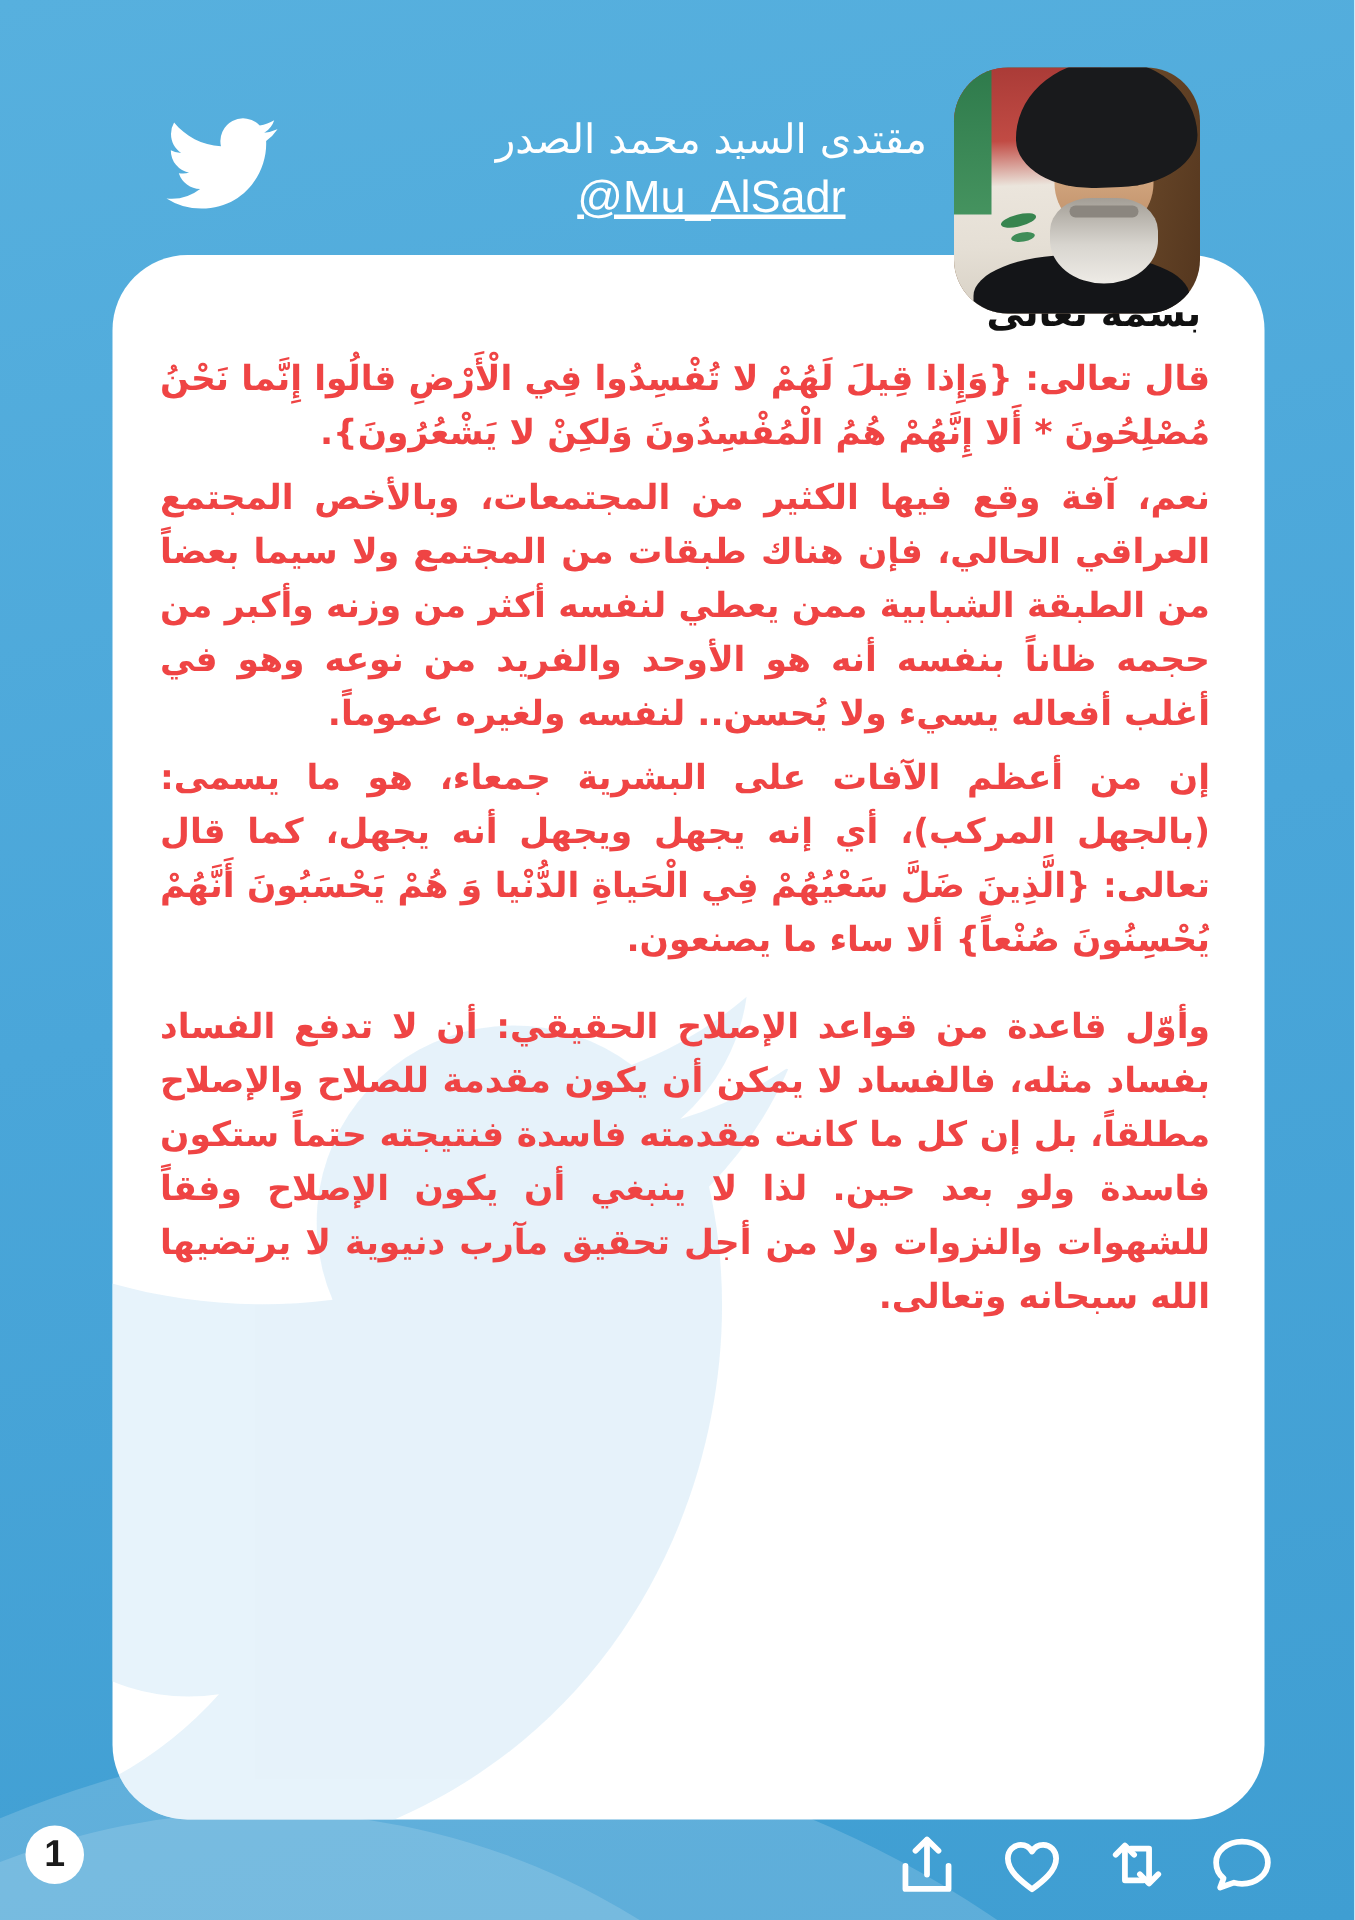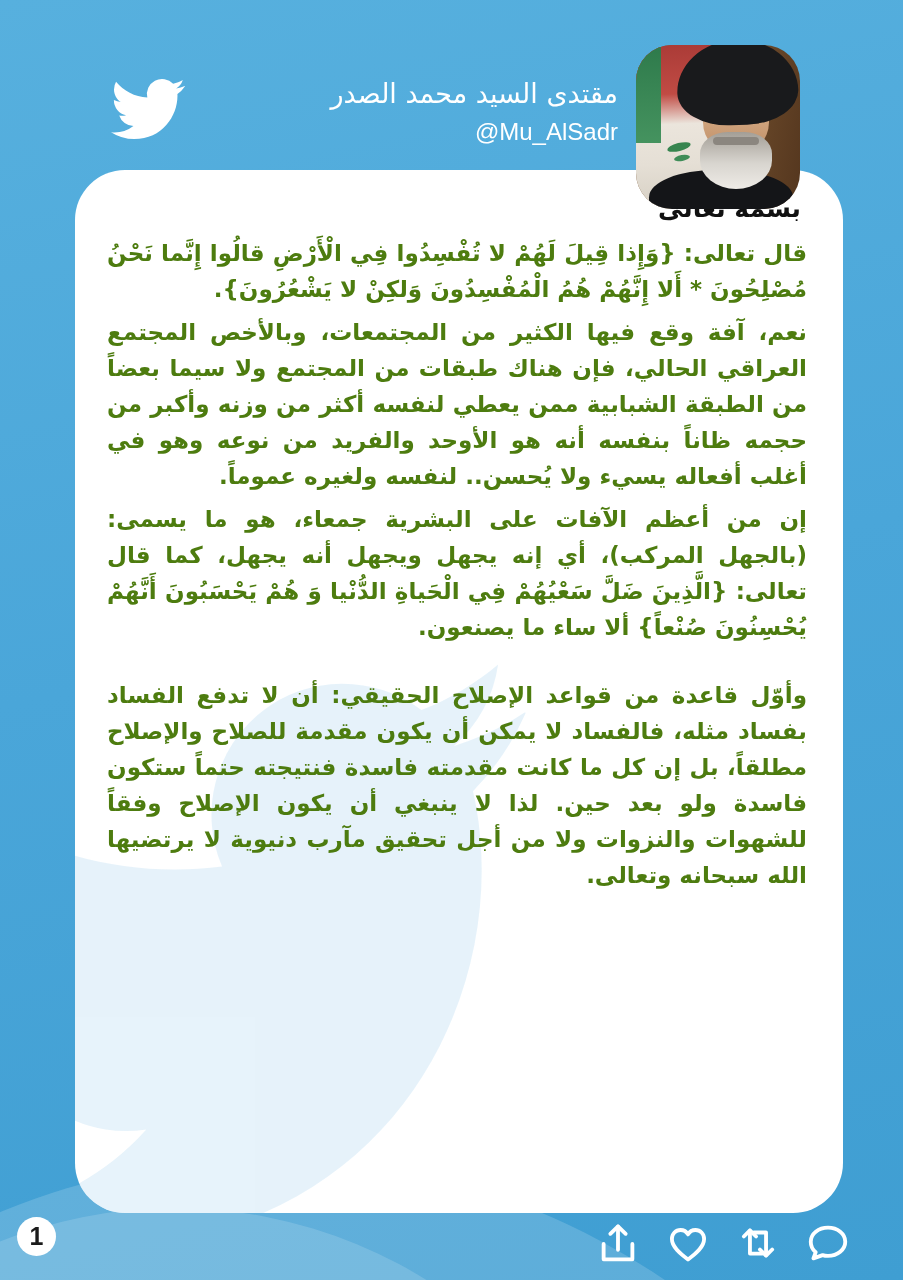--- a/index.html
+++ b/index.html
@@ -10,24 +10,24 @@
   }
   
   .arc{position:absolute;border-radius:50%;}
   .arc1{width:1400px;height:1400px;left:-430px;top:1158px;background:rgba(255,255,255,.16);}
   .arc2{width:950px;height:950px;left:-300px;top:1208px;background:rgba(255,255,255,.15);}
 
   
   .twitter-logo{position:absolute;left:104px;top:72px;width:88px;height:74px;}
   .twitter-logo svg{width:100%;height:100%;display:block;}
   .user-block{
-    position:absolute;right:285px;top:76px;text-align:right;color:#fff;
+    position:absolute;right:285px;top:76px;text-align:center;color:#fff;
   }
   .display-name{direction:rtl;font-size:27px;line-height:36px;font-weight:normal;white-space:nowrap;}
-  .handle{direction:ltr;font-size:24px;line-height:40px;font-family:"Liberation Sans",sans-serif;}
+  .handle{direction:ltr;font-size:30px;line-height:40px;font-family:"Liberation Sans",sans-serif;text-decoration:underline;}
 
   
   .avatar{position:absolute;left:636px;top:45px;width:164px;height:164px;border-radius:36px;overflow:hidden;
     background:linear-gradient(100deg,#74512f 50%,#54361e 100%);z-index:5;}
   .avatar *{position:absolute;}
   .av-flag{left:0;top:0;width:60%;height:100%;
     background:linear-gradient(178deg,#aa3b37 0%,#c14b44 30%,#ebe5dc 48%,#e5dfd5 72%,#d6cfc3 100%);}
   .av-flag-green{left:0;top:0;width:15%;height:60%;background:linear-gradient(180deg,#2e7a4b,#45935f);}
   .av-sq1{left:19%;top:60%;width:24px;height:8px;border-radius:50%;background:#37854f;transform:rotate(-14deg);}
   .av-sq2{left:23%;top:67%;width:16px;height:6px;border-radius:50%;background:#3f8d58;transform:rotate(-10deg);}
@@ -41,23 +41,23 @@
   
   .card{
     position:absolute;left:75px;top:170px;width:768px;height:1043px;box-sizing:border-box;
     background:#fff;border-radius:50px;padding:24px 36px 20px 32px;
     direction:rtl;overflow:hidden;
   }
   .watermark{position:absolute;left:-150px;bottom:-70px;width:640px;height:640px;opacity:.55;transform:rotate(-10deg);z-index:0;}
   .basmala{position:relative;z-index:1;margin:0 6px 12px 0;font-size:25px;font-weight:bold;color:#111;text-align:right;}
   .card p{
     position:relative;z-index:1;margin:0 0 7px;font-size:23px;line-height:36px;
-    font-weight:bold;color:#4d7c0f;text-align:justify;
+    font-weight:bold;color:#ef4444;text-align:justify;
   }
-  .card p.gap-top{margin-top:32px;}
+  .card p.gap-top{margin-top:22px;}
 
   
   .page-badge{
     position:absolute;left:17px;top:1217px;width:39px;height:39px;border-radius:50%;
     background:#fff;color:#1b1b1b;font-size:25px;font-weight:bold;
     display:flex;align-items:center;justify-content:center;font-family:"Liberation Sans",sans-serif;
   }
   .date{
     position:absolute;left:100px;top:1213px;color:rgba(255,255,255,.95);
     font-size:42px;line-height:48px;font-family:"Liberation Sans",sans-serif;letter-spacing:1px;

